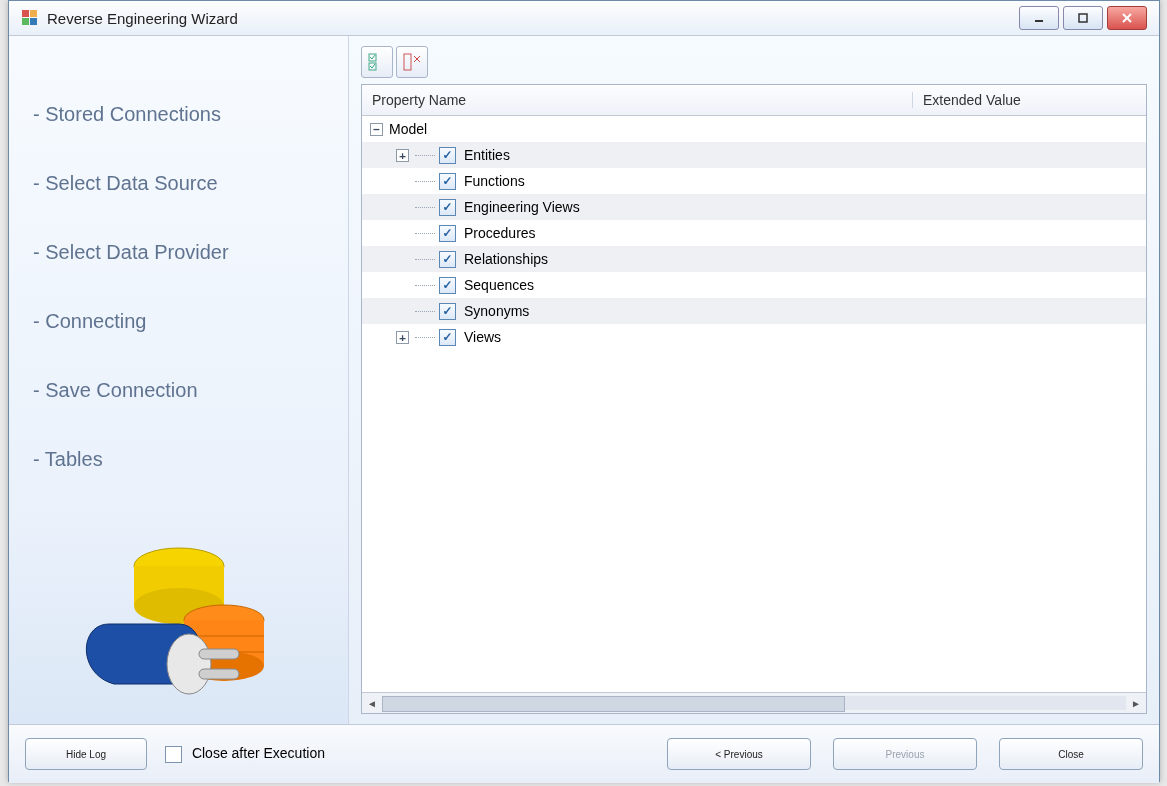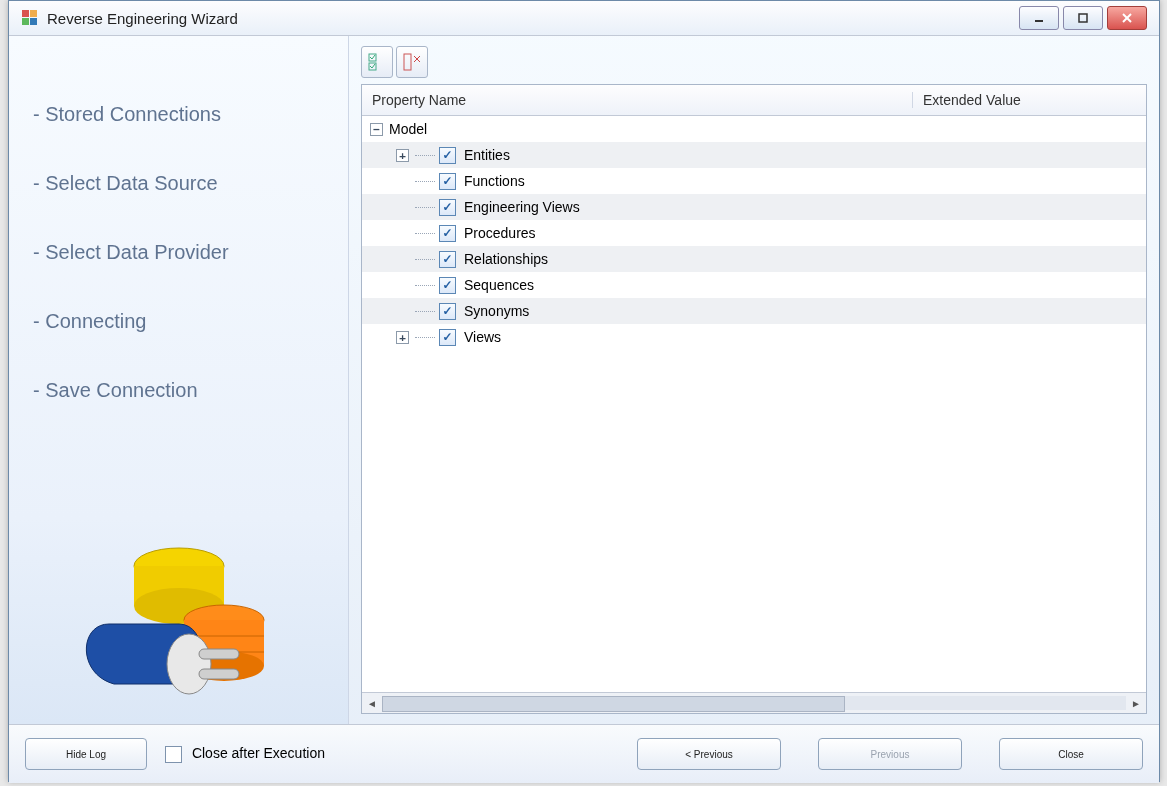--- a/index.html
+++ b/index.html
@@ -123,21 +123,21 @@
     background:linear-gradient(#f9fbfd,#e8eef8);
     display:flex;align-items:center;padding:0 16px;gap:18px;
   }
   .btn{
     height:30px;min-width:110px;padding:0 16px;border:1px solid #8fa3bb;border-radius:4px;
     background:linear-gradient(#ffffff,#e7edf6);color:#222;font-size:10px;
     display:flex;align-items:center;justify-content:center;
   }
   .btn.small{min-width:88px;}
   .btn.disabled{color:#9aa3af;}
-  .footer-right{margin-left:auto;display:flex;gap:37px;}
+  .footer-right{margin-left:auto;display:flex;gap:22px;}
   .chkbox{
     width:15px;height:15px;border:1px solid #7e93ad;background:#fff;display:inline-block;vertical-align:middle;margin-right:6px;
   }
 </style>
 </head>
 <body>
 
 <div class="window">
 
   <div class="titlebar">
@@ -172,20 +172,21 @@
 
   <div class="body">
 
     <div class="sidebar">
       <ul class="steps" id="steps">
           <li>Stored Connections</li>
           <li>Select Data Source</li>
           <li>Select Data Provider</li>
           <li>Connecting</li>
           <li>Save Connection</li>
+          <li>Tables</li>
         </ul>
       <div class="side-image">
         <svg viewBox="0 0 220 180" width="220" height="180">
 
           <ellipse cx="110" cy="32" rx="45" ry="18" fill="#f5d400" stroke="#b99d00"></ellipse>
           <rect x="65" y="32" width="90" height="40" fill="#f0cc00"></rect>
           <ellipse cx="110" cy="72" rx="45" ry="18" fill="#e0bc00"></ellipse>
 
           <ellipse cx="155" cy="86" rx="40" ry="15" fill="#ff8c1a" stroke="#c96500"></ellipse>
           <rect x="115" y="86" width="80" height="46" fill="#ff8516"></rect>

